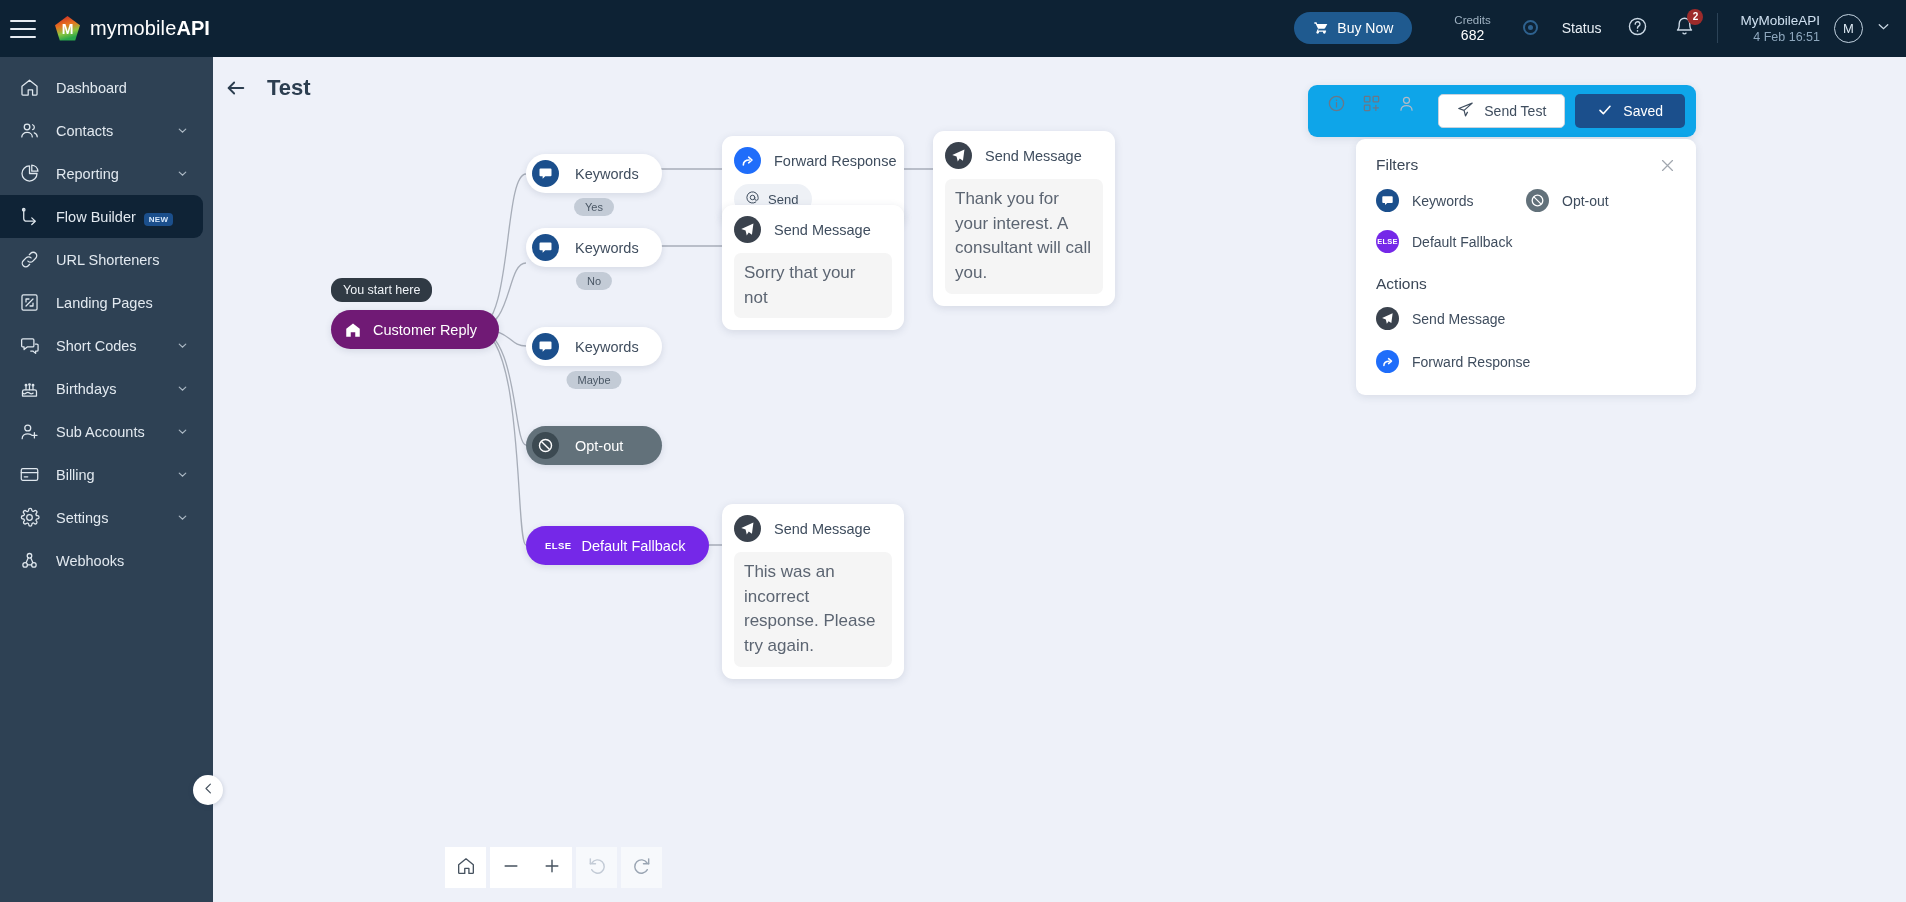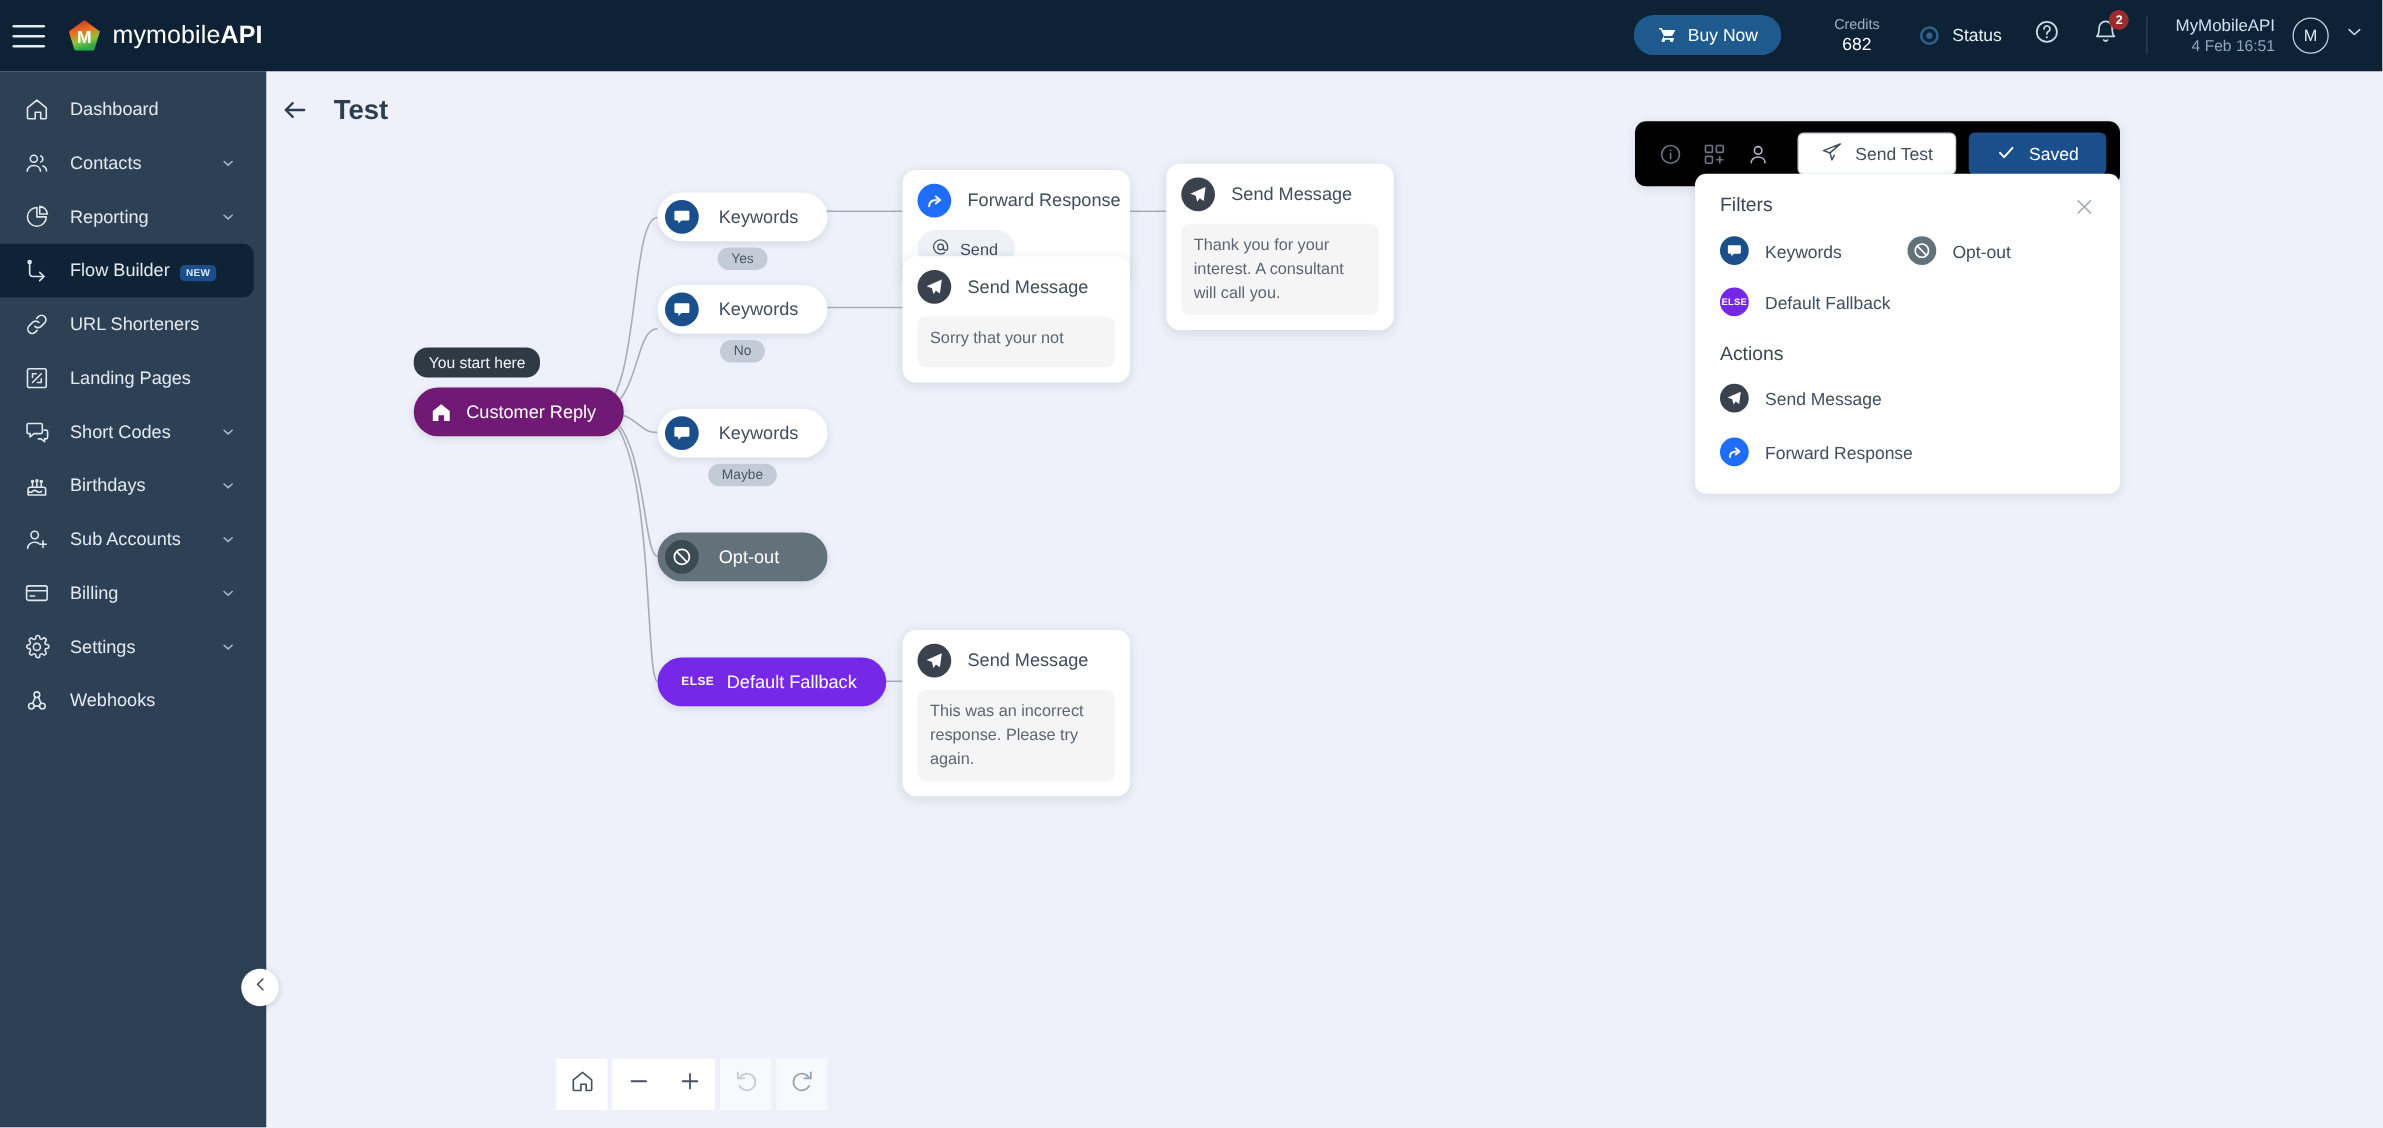--- a/index.html
+++ b/index.html
@@ -38,21 +38,21 @@
   .buy-now {
     display: flex; align-items: center; gap: 8px;
     background: #1f5a8f; color: #fff; border: none; border-radius: 19px;
     height: 32px; padding: 0 19px; font-size: 14px; cursor: pointer;
     font-family: "Liberation Sans", sans-serif;
   }
   .credits { text-align: center; color: #cdd8e2; margin-left: 42px; line-height: 1.25; }
   .credits .lbl { font-size: 11.5px; color: #9fb2c2; display: block; }
   .credits .val { font-size: 14px; color: #fff; display: block; }
 
-  .status-wrap { display: flex; align-items: flex-end; gap: 11px; margin-left: 32px; cursor: pointer; }
+  .status-wrap { display: flex; align-items: flex-start; gap: 24px; margin-left: 32px; cursor: pointer; }
   .status-dot {
     width: 15px; height: 15px; border-radius: 50%;
     border: 2px solid #2e628f; position: relative;
   }
   .status-dot::after {
     content: ""; position: absolute; inset: 3px; border-radius: 50%; background: #2e628f;
   }
   .status-text { color: #e8eff5; font-size: 14px; }
 
   .icon-btn { margin-left: 26px; position: relative; cursor: pointer; display: flex; }
@@ -154,34 +154,34 @@
     padding: 11px 12px 12px 12px; width: 182px; cursor: pointer;
   }
   .card-head { display: flex; align-items: center; gap: 13px; }
   .card-head .circ { width: 27px; height: 27px; border-radius: 50%; flex: 0 0 auto;
     display: flex; align-items: center; justify-content: center; }
   .circ.msg { background: #3a424d; }
   .circ.fwd { background: #1f6dfa; }
   .card-head .ttl { font-size: 14.5px; color: #3f4d5e; white-space: nowrap; }
   .msg-body {
     margin-top: 10px; background: #f5f5f5; border-radius: 7px;
-    padding: 8px 10px; font-size: 13px; color: #5c6572; line-height: 1.45;
+    padding: 8px 10px; font-size: 17px; color: #5c6572; line-height: 1.45;
   }
   .msg-body.tall { min-height: 41px; }
   .chip-email {
     margin-top: 10px; background: #eef1f6; border-radius: 16px;
     display: inline-flex; align-items: center; gap: 8px;
     padding: 6px 14px 6px 11px; font-size: 13px; color: #3f4d5e;
   }
 
   
   .toolbar-card {
-    position: absolute; top: 40px; right: 14px;
-    background: #000000; border-radius: 9px; box-shadow: 0 2px 9px rgba(35,55,85,.11);
-    display: flex; align-items: center; gap: 0; padding: 9px 11px;
+    position: absolute; top: 28px; right: 14px;
+    background: #0ea5e9; border-radius: 9px; box-shadow: 0 2px 9px rgba(35,55,85,.11);
+    display: flex; gap: 0; padding: 9px 11px;
     z-index: 20;
   }
   .tb-ico { margin: 0 8px; cursor: pointer; display: flex; }
   .btn-outline {
     display: flex; align-items: center; gap: 10px; height: 34px;
     border: 1px solid #c9d2dd; background: #fff; border-radius: 5px;
     padding: 0 18px; font-size: 14px; color: #3f4d5e; cursor: pointer;
     margin-left: 14px; font-family: "Liberation Sans", sans-serif;
   }
   .btn-primary {

